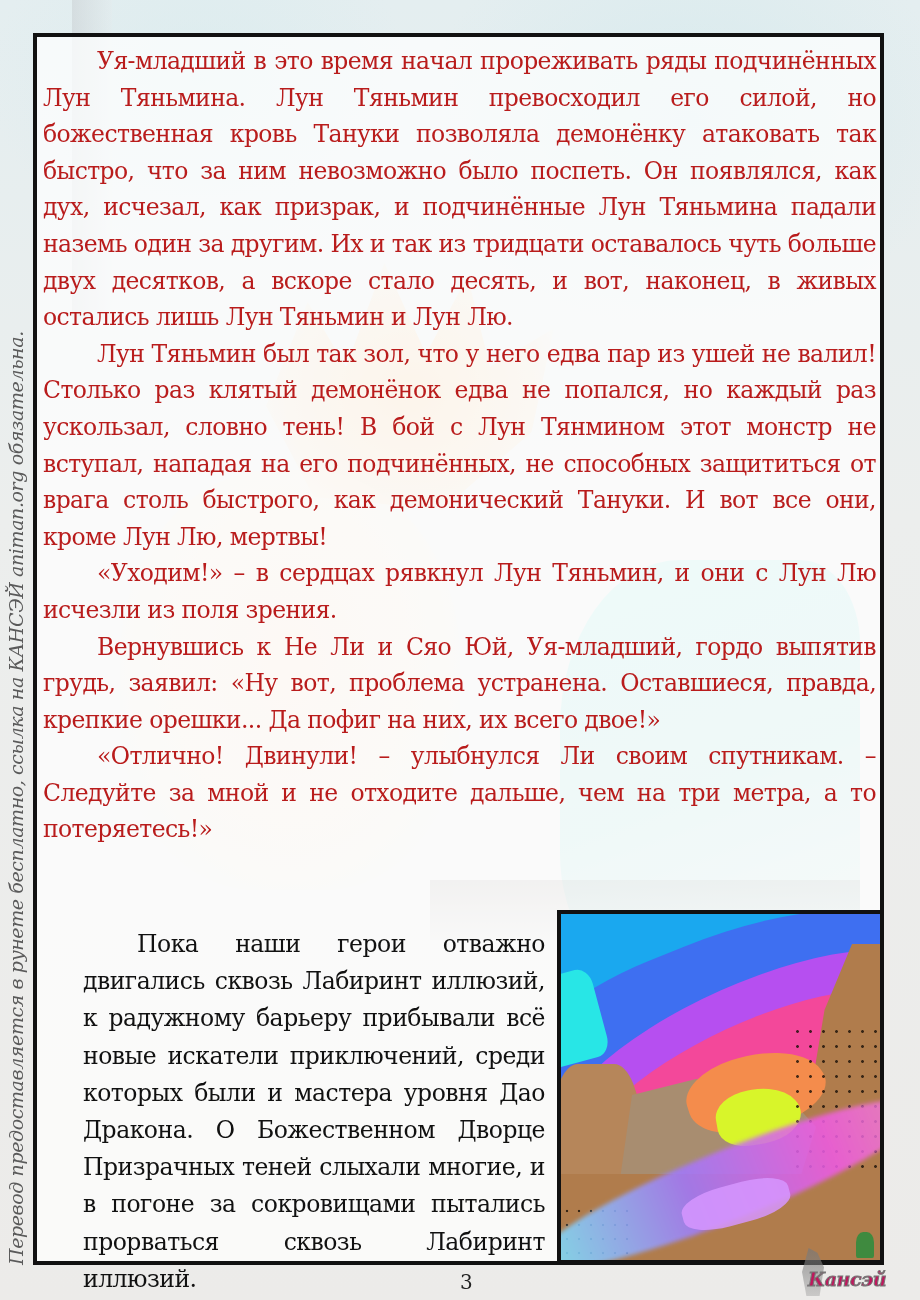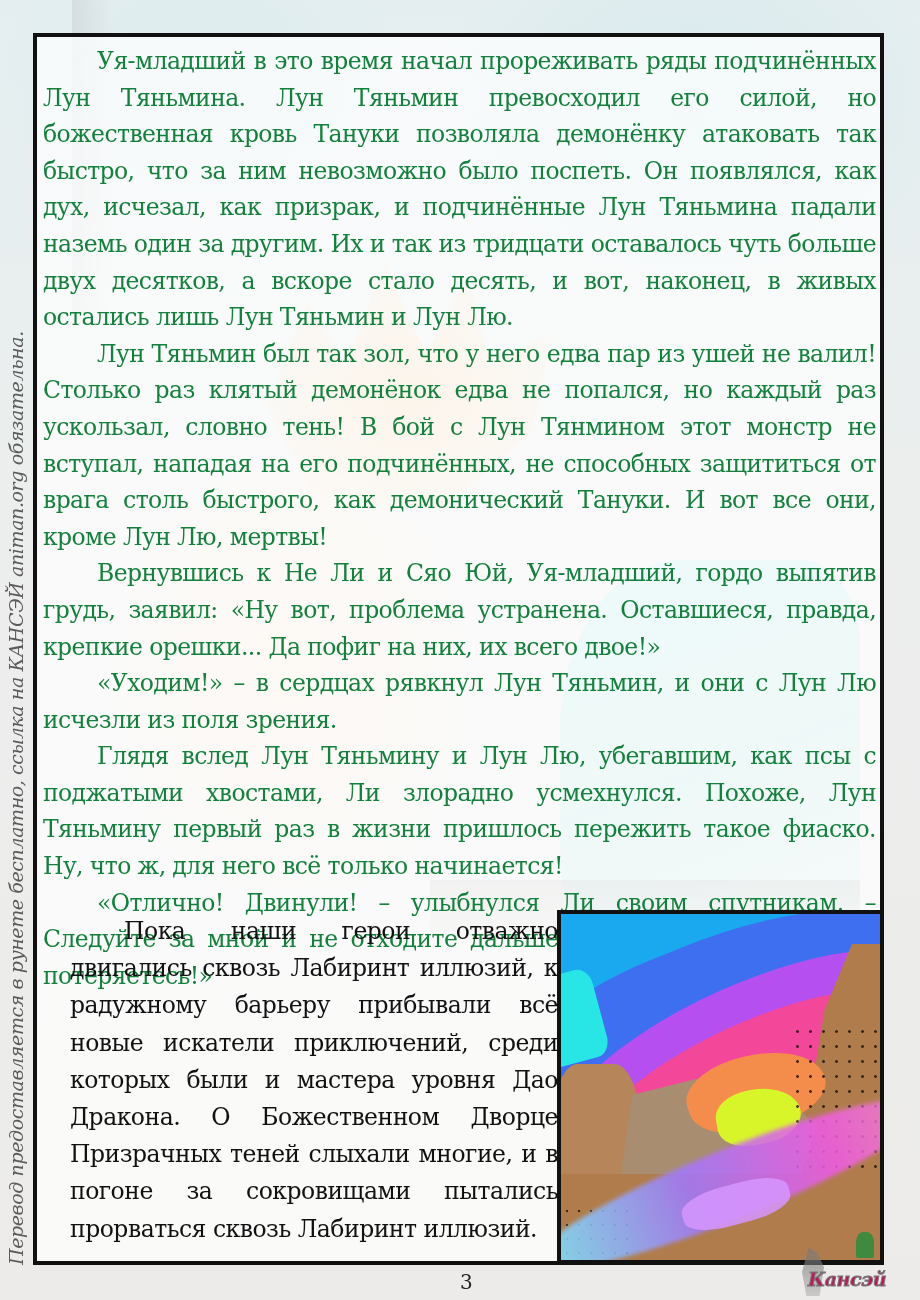--- a/index.html
+++ b/index.html
@@ -63,21 +63,21 @@
     }
 
     .story {
       position: absolute;
       left: 6px;
       top: 6px;
       width: 833px;
       font-family: "DejaVu Serif", serif;
       font-size: 23.5px;
       line-height: 36.6px;
-      color: #15803d;
+      color: #b91c1c;
       letter-spacing: -0.6px;
     }
     .story p {
       margin: 0;
       text-indent: 54px;
       text-align: justify;
       text-align-last: left;
     }
 
     .lower-block {
@@ -85,21 +85,21 @@
       left: 33px;
       top: 876px;
       width: 488px;
       font-family: "DejaVu Serif", serif;
       font-size: 23.5px;
       line-height: 37.2px;
       color: #111;
       letter-spacing: -0.5px;
     }
     .lower-block p {
-      margin: 0;
+      margin: 13px;
       text-indent: 54px;
       text-align: justify;
       text-align-last: left;
     }
 
     
     .illustration {
       position: absolute;
       left: 557px;
       top: 910px;
@@ -255,23 +255,22 @@
 <div class="bg-layer bg-face"></div>
 <div class="bg-layer bg-shirt"></div>
 <div class="bg-layer bg-desk"></div>
 
 <div class="credit-vertical">Перевод предоставляется в рунете бесплатно, ссылка на КАНСЭЙ animan.org обязательна.</div>
 
 <div class="text-panel">
   <div class="story">
     <p>Уя-младший в это время начал прореживать ряды подчинённых Лун Тяньмина. Лун Тяньмин превосходил его силой, но божественная кровь Тануки позволяла демонёнку атаковать так быстро, что за ним невозможно было поспеть. Он появлялся, как дух, исчезал, как призрак, и подчинённые Лун Тяньмина падали наземь один за другим. Их и так из тридцати оставалось чуть больше двух десятков, а вскоре стало десять, и вот, наконец, в живых остались лишь Лун Тяньмин и Лун Лю.</p>
     <p>Лун Тяньмин был так зол, что у него едва пар из ушей не валил! Столько раз клятый демонёнок едва не попался, но каждый раз ускользал, словно тень! В бой с Лун Тянмином этот монстр не вступал, нападая на его подчинённых, не способных защититься от врага столь быстрого, как демонический Тануки. И вот все они, кроме Лун Лю, мертвы!</p>
+    <p>«Уходим!» – в сердцах рявкнул Лун Тяньмин, и они с Лун Лю исчезли из поля зрения.</p>
     <p>Вернувшись к Не Ли и Сяо Юй, Уя-младший, гордо выпятив грудь, заявил: «Ну вот, проблема устранена. Оставшиеся, правда, крепкие орешки... Да пофиг на них, их всего двое!»</p>
-    <p>«Уходим!» – в сердцах рявкнул Лун Тяньмин, и они с Лун Лю исчезли из поля зрения.</p>
-    <p>Глядя вслед Лун Тяньмину и Лун Лю, убегавшим, как псы с поджатыми хвостами, Ли злорадно усмехнулся. Похоже, Лун Тяньмину первый раз в жизни пришлось пережить такое фиаско. Ну, что ж, для него всё только начинается!</p>
     <p>«Отлично! Двинули! – улыбнулся Ли своим спутникам. – Следуйте за мной и не отходите дальше, чем на три метра, а то потеряетесь!»</p>
   </div>
   <div class="lower-block">
     <p>Пока наши герои отважно двигались сквозь Лабиринт иллюзий, к радужному барьеру прибывали всё новые искатели приключений, среди которых были и мастера уровня Дао Дракона. О Божественном Дворце Призрачных теней слыхали многие, и в погоне за сокровищами пытались прорваться сквозь Лабиринт иллюзий.</p>
   </div>
 </div>
 
 <div class="illustration">
   <div class="ill-layer ill-blue"></div>
   <div class="ill-layer ill-purple"></div>

